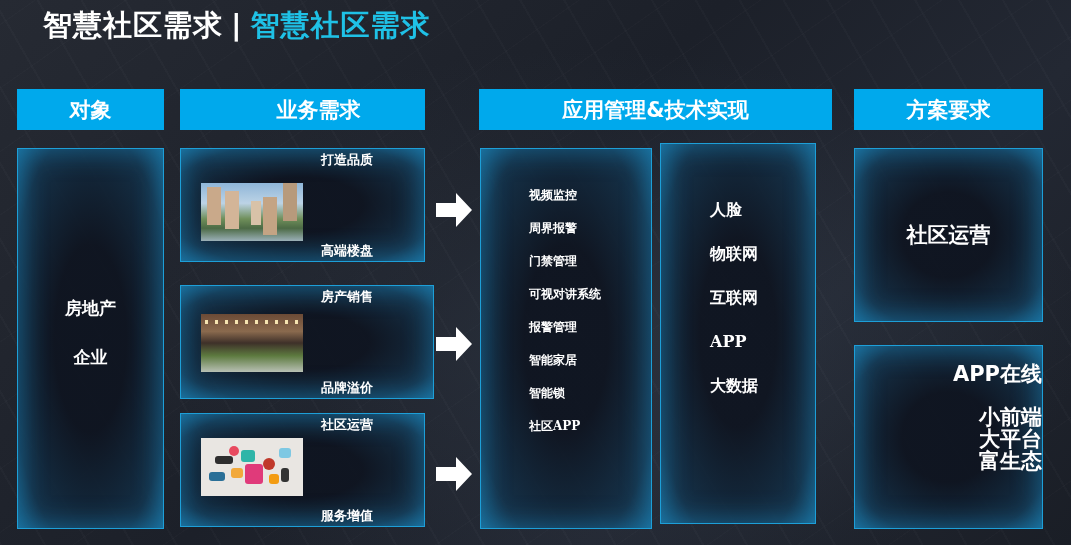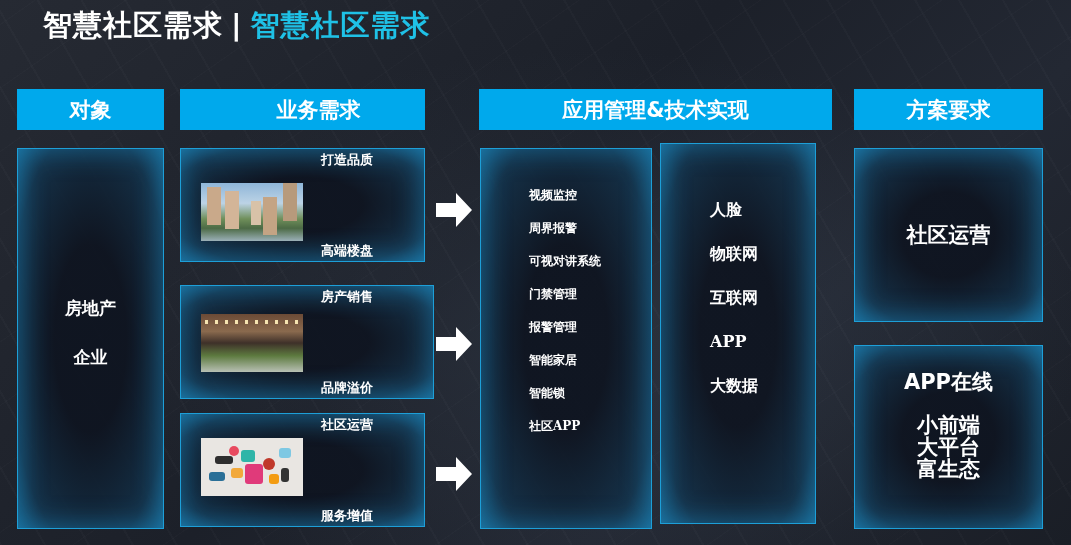--- a/index.html
+++ b/index.html
@@ -153,22 +153,22 @@
   <polygon points="0,10 20,10 20,0 36,17 20,34 20,24 0,24" fill="#ffffff"></polygon>
 </svg>
 <svg class="arrow" style="left:436px; top:457px;" viewBox="0 0 36 34">
   <polygon points="0,10 20,10 20,0 36,17 20,34 20,24 0,24" fill="#ffffff"></polygon>
 </svg>
 
 <div class="panel" style="left:480px; top:148px; width:172px; height:381px;">
   <div class="list">
     <div>视频监控</div>
     <div>周界报警</div>
+    <div>门禁管理</div>
     <div>可视对讲系统</div>
-    <div>门禁管理</div>
     <div>报警管理</div>
     <div>智能家居</div>
     <div>智能锁</div>
     <div>社区APP</div>
   </div>
 </div>
 
 <div class="panel" style="left:660px; top:143px; width:156px; height:381px;">
   <div class="tech-list">
     <div>人脸</div>
@@ -179,19 +179,19 @@
   </div>
 </div>
 
 <div class="panel" style="left:854px; top:148px; width:189px; height:174px;">
   <div class="panel-text" style="font-size:21px;">
     <div>社区运营</div>
   </div>
 </div>
 
 <div class="panel" style="left:854px; top:345px; width:189px; height:184px;">
-  <div class="panel-text" style="font-size:21px; justify-content:flex-start; padding-top:22px;">
+  <div class="panel-text" style="font-size:21px; justify-content:flex-start; padding-top:14px;align-items:flex-end;">
     <div style="margin-bottom:18px;">APP在线</div>
     <div style="line-height:22px;">小前端</div>
     <div style="line-height:22px;">大平台</div>
     <div style="line-height:22px;">富生态</div>
   </div>
 </div>
 
 </body></html>

